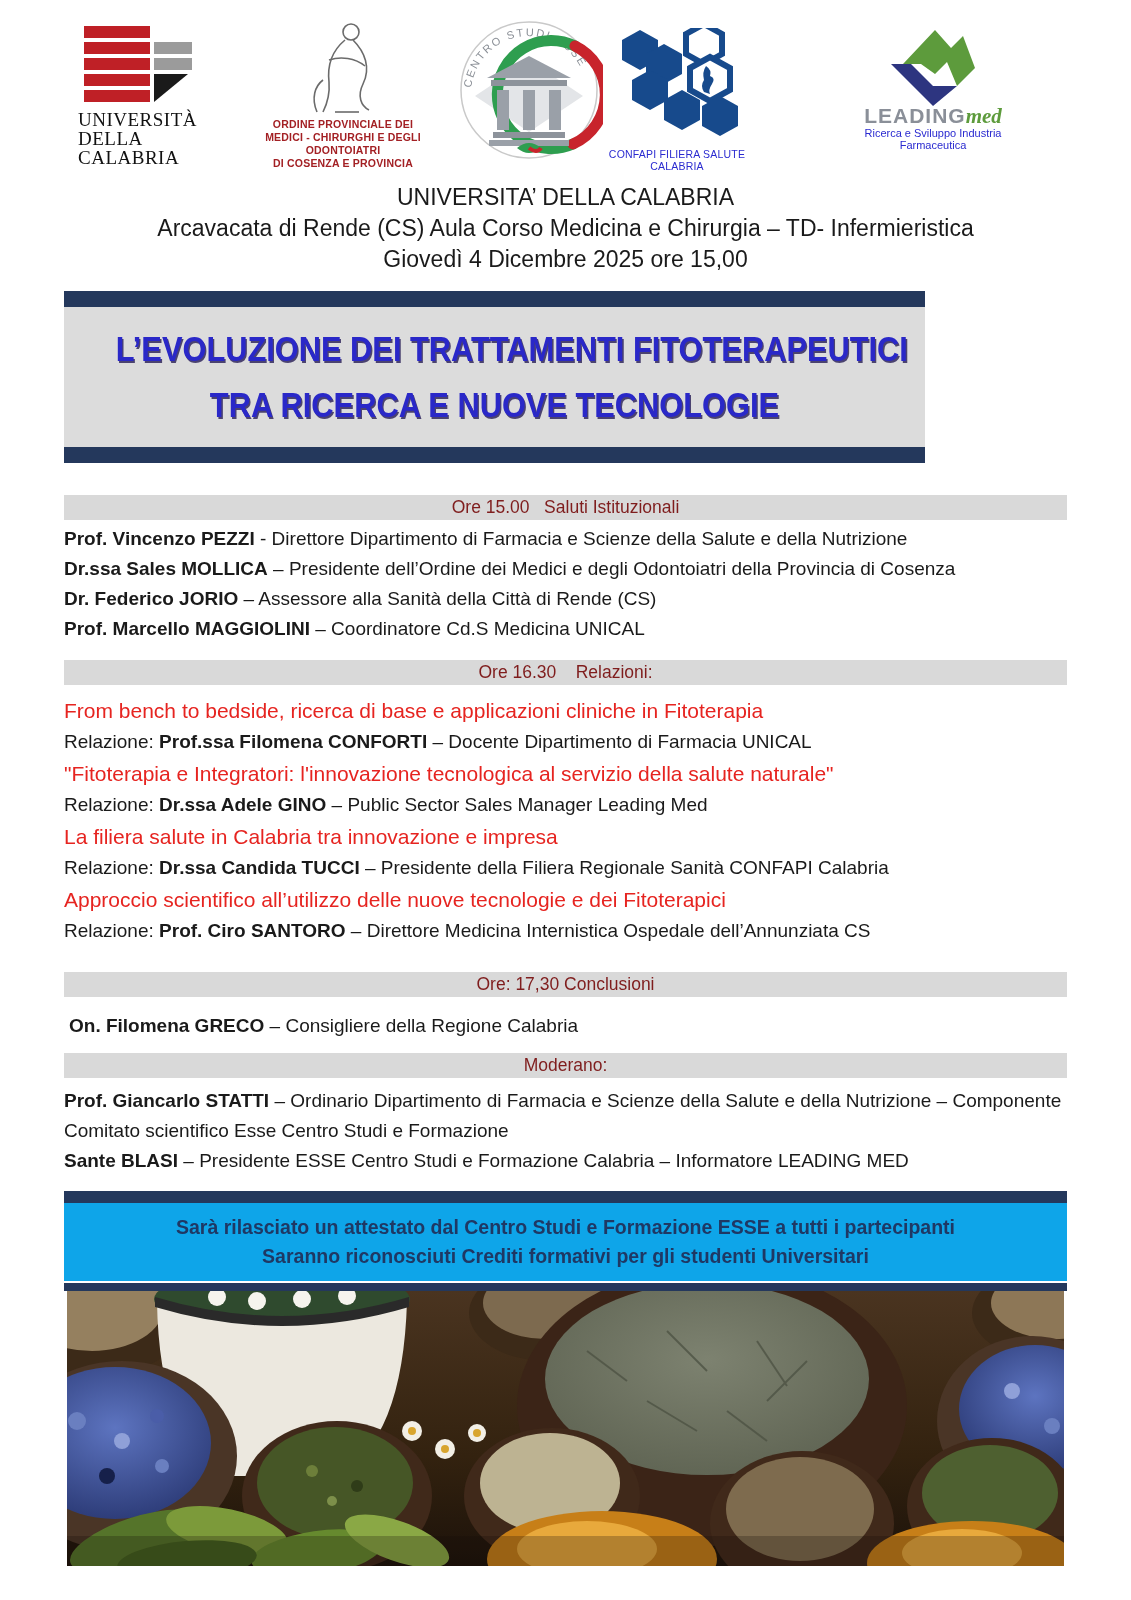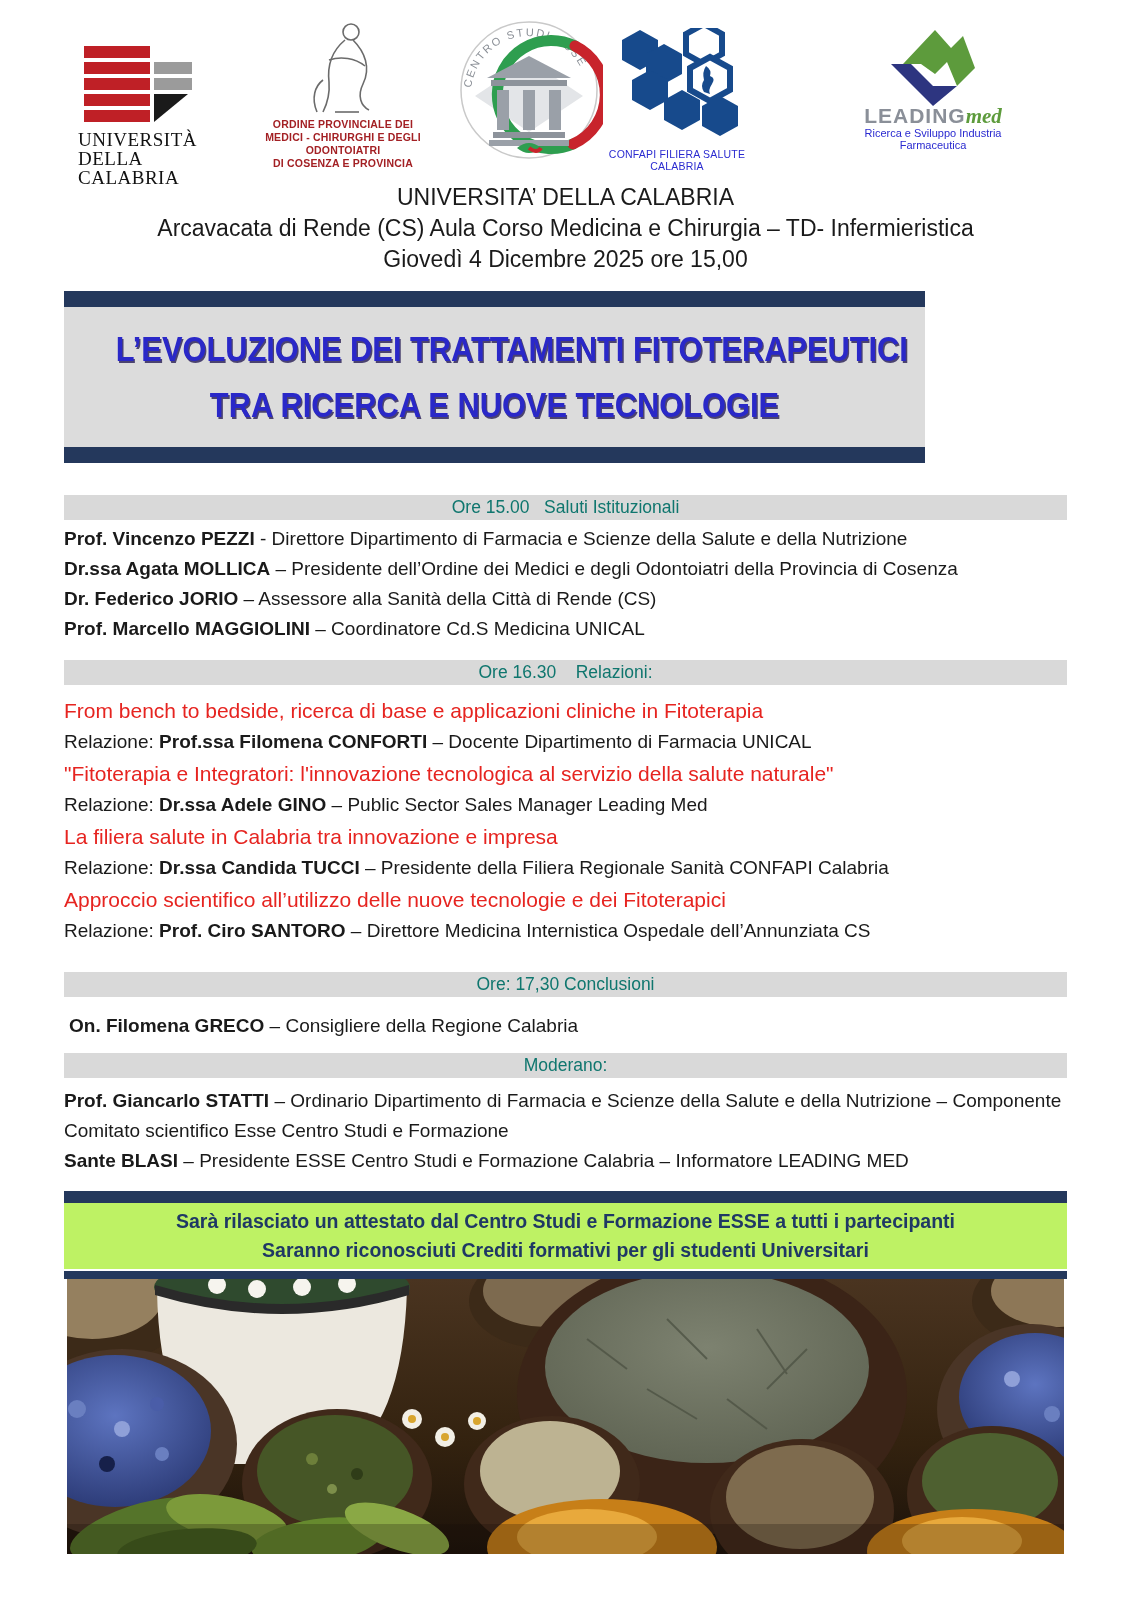--- a/index.html
+++ b/index.html
@@ -3,21 +3,21 @@
 <meta charset="utf-8">
 <style>
   html,body{margin:0;padding:0;background:#ffffff;}
   body{width:1131px;font-family:"Liberation Sans","DejaVu Sans",sans-serif;color:#1a1a1a;}
   .page{position:relative;width:1131px;height:1600px;overflow:hidden;background:#fff;}
 
   
   .logo-row{position:relative;height:172px;}
   .logo{position:absolute;}
   
-  .unical{left:78px;top:46px;width:180px;}
+  .unical{left:78px;top:26px;width:180px;}
   .unical-bars{position:relative;width:130px;height:78px;margin-left:6px;}
   .ubar{position:absolute;left:0;width:66px;height:12px;background:#bf2026;}
   .gbar{position:absolute;left:70px;width:38px;height:12px;background:#9b9b9b;}
   .utri{position:absolute;left:70px;top:48px;width:0;height:0;border-left:34px solid #1a1a1a;border-bottom:28px solid transparent;}
   .unical-text{margin-top:6px;font-family:"Liberation Serif","DejaVu Serif",serif;font-size:19px;line-height:19px;letter-spacing:.5px;color:#111;}
   
   .ordine{left:253px;top:20px;width:180px;text-align:center;}
   .ordine-text{margin-top:2px;font-size:10.5px;line-height:13px;font-weight:bold;color:#a32024;letter-spacing:.2px;}
   
   .centrostudi{left:455px;top:12px;}
@@ -37,31 +37,31 @@
   
   .title-banner{margin:16px auto 0 64px;width:861px;}
   .navy{background:#24385c;}
   .tb-top{height:16px;}
   .tb-mid{height:140px;background:#dcdcdc;display:flex;flex-direction:column;justify-content:center;gap:16px;}
   .tb-line{display:block;text-align:center;font-weight:bold;font-size:35px;color:#2a28c8;white-space:nowrap;transform:scaleX(.88);transform-origin:center;text-shadow:1.5px 1.5px 0 #4b4370;}
   .tb-bot{height:16px;}
 
   
   .col{margin-left:64px;width:1003px;}
-  .bar{background:#d9d9d9;height:25px;display:flex;align-items:center;justify-content:center;font-size:17.5px;color:#0f766e;}
+  .bar{background:#d9d9d9;height:25px;display:flex;align-items:center;justify-content:center;font-size:17.5px;color:#7f1d1d;}
   .bar span{white-space:pre;}
   p.line{margin:0;font-size:19px;line-height:30px;}
   .b{font-weight:bold;}
   .red{color:#e62420;font-size:21px;line-height:32px;margin:0;}
   .talk p{margin:0;}
   .talk{margin-top:1px;}
 
   
   .foot-navy-top{height:12px;margin-top:15px;}
-  .green{background:#bef264;height:66px;display:flex;flex-direction:column;justify-content:center;text-align:center;}
+  .green{background:#0ea5e9;height:78px;display:flex;flex-direction:column;justify-content:center;text-align:center;}
   .green p{margin:0;font-size:19.5px;font-weight:bold;color:#1f3864;line-height:29px;}
   .foot-navy-bot{height:8px;margin-top:2px;}
 
   .photo{margin-left:67px;width:997px;height:275px;display:block;}
 </style>
 </head>
 <body>
 
 <div class="page">
 
@@ -166,21 +166,21 @@
     <div class="navy tb-bot"></div>
   </div>
 
   <div class="col">
 
     <div class="bar" style="margin-top:32px;">
       <span>Ore 15.00   Saluti Istituzionali</span>
     </div>
     <div style="margin-top:4px;">
       <p class="line"><span class="b">Prof. Vincenzo PEZZI</span><span> - Direttore Dipartimento di Farmacia e Scienze della Salute e della Nutrizione</span></p>
-      <p class="line"><span class="b">Dr.ssa Agata MOLLICA</span><span> – Presidente dell’Ordine dei Medici  e degli Odontoiatri della Provincia di Cosenza</span></p>
+      <p class="line"><span class="b">Dr.ssa Sales MOLLICA</span><span> – Presidente dell’Ordine dei Medici  e degli Odontoiatri della Provincia di Cosenza</span></p>
       <p class="line"><span class="b">Dr. Federico JORIO</span><span> – Assessore alla Sanità della Città di Rende (CS)</span></p>
       <p class="line"><span class="b">Prof. Marcello MAGGIOLINI</span><span> – Coordinatore Cd.S Medicina UNICAL</span></p>
     </div>
 
     <div class="bar" style="margin-top:16px;">
       <span>Ore 16.30    Relazioni:</span>
     </div>
 
     <div style="margin-top:10px;">
       <div class="talk">

